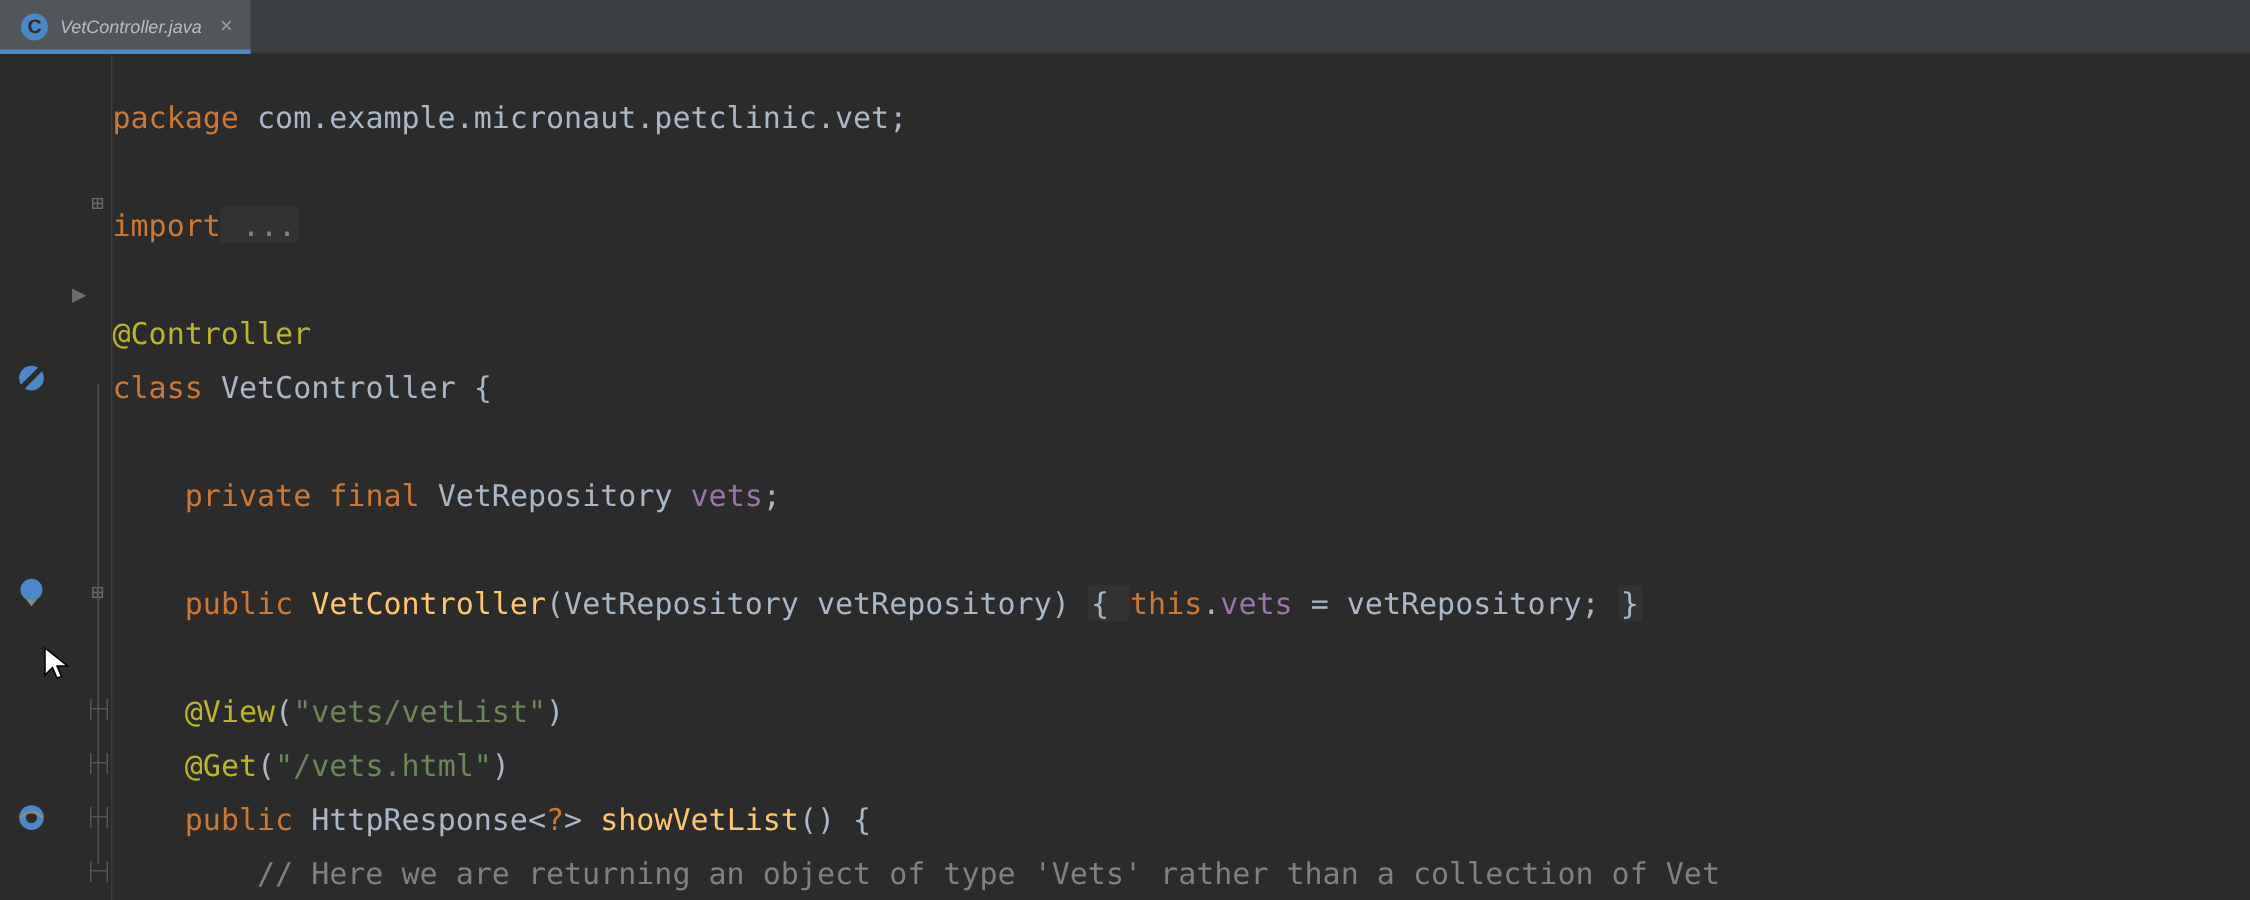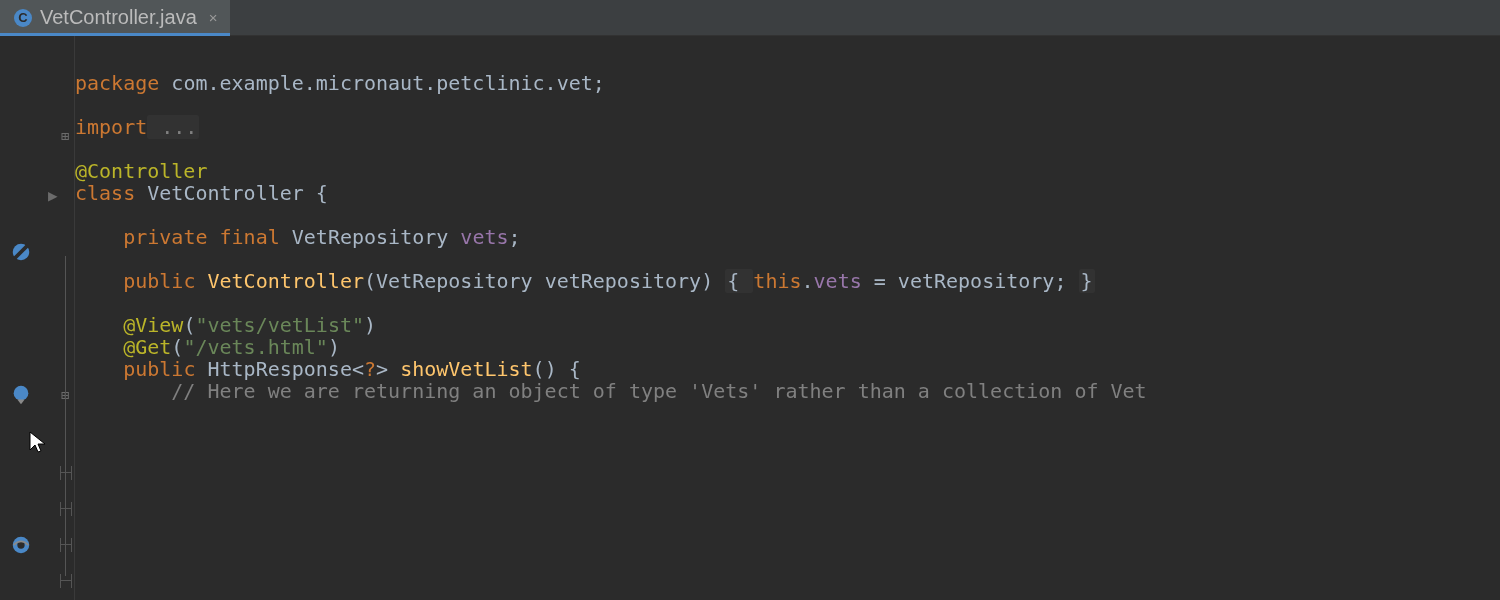--- a/index.html
+++ b/index.html
@@ -42,21 +42,22 @@
     width: 18px; height: 18px; border-radius: 50%;
     background: #4a88c7;
     display: flex; align-items: center; justify-content: center;
     color: #2b2b2b;
     font-family: sans-serif;
     font-size: 13px;
     font-weight: 700;
   }
   .tab .label {
     font-family: "Segoe UI", "Helvetica Neue", sans-serif;
-    font-size: 20px;
+    font-size: 12px;
+    font-style: italic;
   }
   .tab .close {
     font-family: sans-serif;
     color: #9a9a9a;
     font-size: 15px;
     padding-left: 4px;
   }
 
   
   .editor {
@@ -98,23 +99,23 @@
     border:1px solid #555;
     border-top:none;
     border-bottom:none;
   }
   .gutter .method-sep::before{
     content:"";
     position:absolute; top:6px; left:-1px; right:-1px; height:1px; background:#555;
   }
 
   .code {
-    padding: 36px 0 0 0;
+    padding: 24px 0 0 0;
     white-space: pre;
-    line-height: 22px;
+    line-height: 36px;
     font-size: 20px;
   }
 
   
   .kw   { color: #cc7832; }
   .ann  { color: #bbb529; }     
   .str  { color: #6a8759; }     
   .cmt  { color: #808080; }
   .dim  { color: #808080; }
   .fn   { color: #ffc66d; }     

